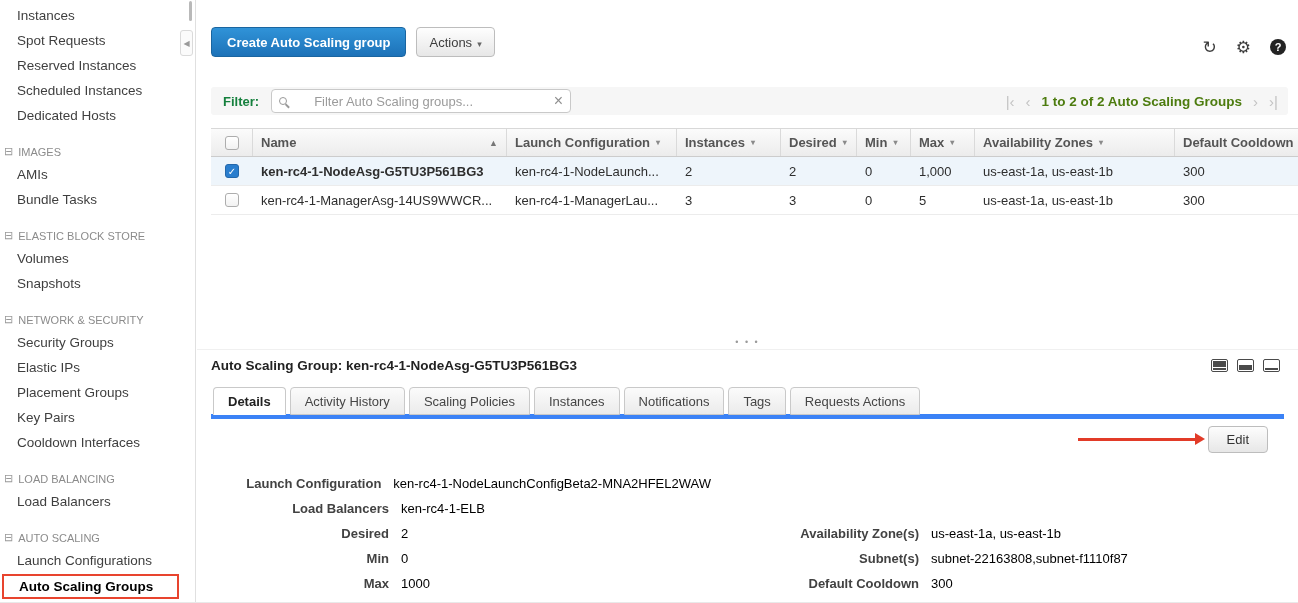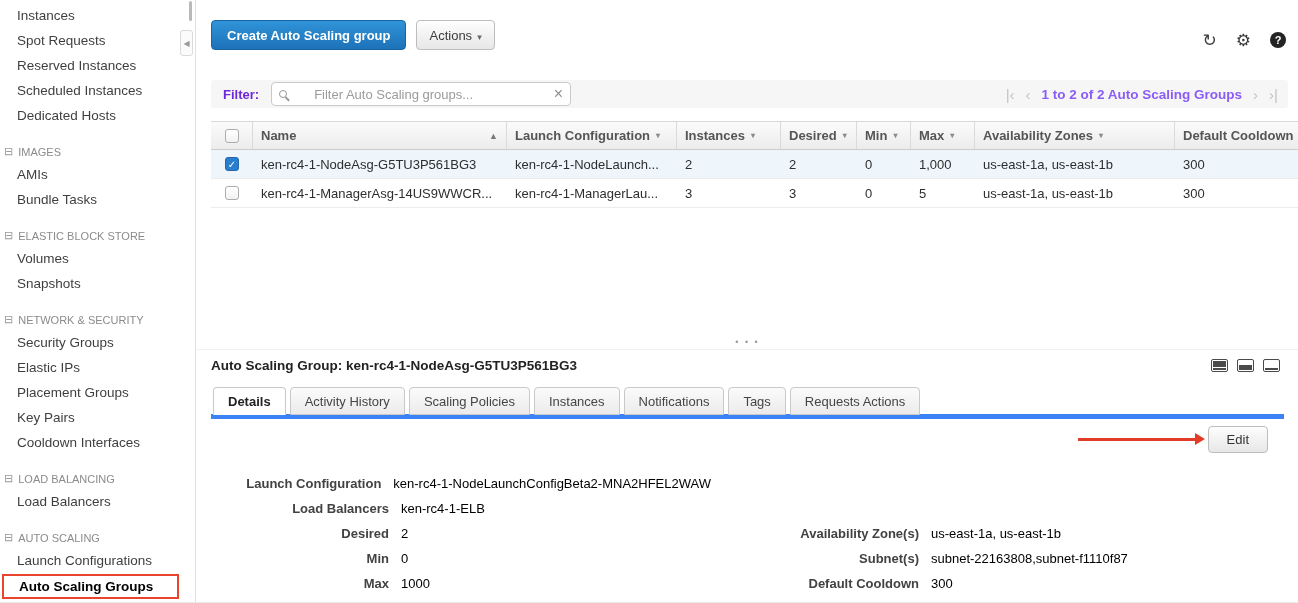--- a/index.html
+++ b/index.html
@@ -20,48 +20,48 @@
   .sb-scroll { position:absolute; left:189px; top:1px; width:3px; height:20px;
                background:#b9b9b9; border-radius:2px; }
   .collapse-tab { position:absolute; left:180px; top:30px; width:13px; height:26px;
                   border:1px solid #dadada; background:#fbfbfb; border-radius:3px;
                   display:flex; align-items:center; justify-content:center;
                   color:#9a9a9a; font-size:8px; cursor:pointer; z-index:3; }
 
   
   .main { position:absolute; left:197px; right:0; top:0; bottom:0; background:#fff; }
 
-  .toolbar { display:flex; padding:20px 12px 0 14px; }
+  .toolbar { display:flex; padding:20px 12px 0 14px;margin-top:7px; }
   .btn { font-family:inherit; font-size:13px; height:30px; border-radius:4px; cursor:pointer; }
   .btn.primary { background:linear-gradient(#3093d8,#1d72b8); border:1px solid #1a65a0;
                  color:#fff; font-weight:bold; padding:0 15px; }
   .btn.gray { background:linear-gradient(#fefefe,#e7e7e7); border:1px solid #bdbdbd;
               color:#3d3d3d; padding:4px 12px; margin-left:10px; }
   .btn .caret { font-size:9px; color:#666; margin-left:5px; }
   .toolbar-icons { margin-left:auto; display:flex; align-items:center; gap:19px; margin-top:10px; }
   .icon-refresh, .icon-gear { font-size:17px; color:#3c3c3c; cursor:pointer; line-height:1; }
   .icon-help { width:16px; height:16px; border-radius:50%; background:#232323; color:#fff;
                font-size:11px; font-weight:bold; text-align:center; line-height:16px; cursor:pointer; }
 
   .filter-bar { margin:30px 10px 0 14px; height:28px; background:#f6f6f6; border-radius:3px;
                 display:flex; align-items:center; padding:0 10px 0 12px; }
-  .filter-label { font-weight:bold; color:#6d28d9; margin-right:12px; }
+  .filter-label { font-weight:bold; color:#15803d; margin-right:12px; }
   .search-box { width:300px; height:24px; background:#fff; border:1px solid #c9c9c9;
                 border-radius:4px; display:flex; align-items:center; padding:0 7px; }
   .mag { width:8px; height:8px; border:1.5px solid #999; border-radius:50%; position:relative;
          margin-right:7px; flex:none; }
   .mag::after { content:''; position:absolute; width:5px; height:1.5px; background:#999;
                 transform:rotate(45deg); right:-4px; bottom:-2px; }
   .search-box input { border:none; outline:none; flex:1; font-family:inherit; font-size:13px;
                       color:#333; background:transparent;margin-left:20px; }
   .search-box input::placeholder { color:#9b9b9b; }
   .clear-x { color:#8f8f8f; font-size:16px; line-height:1; cursor:pointer; margin-left:4px; }
   .pagination { margin-left:auto; display:flex; align-items:center; gap:11px; }
   .pg-arrow { color:#c3c3c3; font-size:15px; cursor:pointer; line-height:1; }
-  .pg-text { color:#8b5cf6; font-weight:bold; font-size:13.5px; }
+  .pg-text { color:#4d7c0f; font-weight:bold; font-size:13.5px; }
 
   
   .table { margin:13px 0 0 14px; width:1104px; }
   .thead { display:flex; height:29px; background:linear-gradient(#fbfbfb,#ececec);
            border-top:1px solid #d8d8d8; border-bottom:1px solid #cccccc; }
   .th { display:flex; align-items:center; padding:0 8px; border-right:1px solid #dadada;
         font-weight:bold; color:#555; cursor:pointer; white-space:nowrap; overflow:hidden; }
   .th.sorted { justify-content:space-between; }
   .th .sort { color:#777; font-size:9px; margin-left:6px; }
   .th .menu-caret { color:#8a8a8a; font-size:8px; margin-left:6px; }
@@ -228,21 +228,21 @@
           </div>
           <div class="th" style="width: 140px;">
             <span>Default Cooldown</span>
           </div>
         </div>
       <div id="table-body">
           <div class="tr selected">
             <div class="td cb" style="width: 42px;">
               <span class="checkbox checked">✓</span>
             </div>
-            <div class="td" style="width: 254px;">ken-rc4-1-NodeAsg-G5TU3P561BG3</div>
+            <div class="td" style="width: 254px; font-weight: bold;">ken-rc4-1-NodeAsg-G5TU3P561BG3</div>
             <div class="td" style="width: 170px;">ken-rc4-1-NodeLaunch...</div>
             <div class="td" style="width: 104px;">2</div>
             <div class="td" style="width: 76px;">2</div>
             <div class="td" style="width: 54px;">0</div>
             <div class="td" style="width: 64px;">1,000</div>
             <div class="td" style="width: 200px;">us-east-1a, us-east-1b</div>
             <div class="td" style="width: 140px;">300</div>
           </div>
           <div class="tr">
             <div class="td cb" style="width: 42px;">

